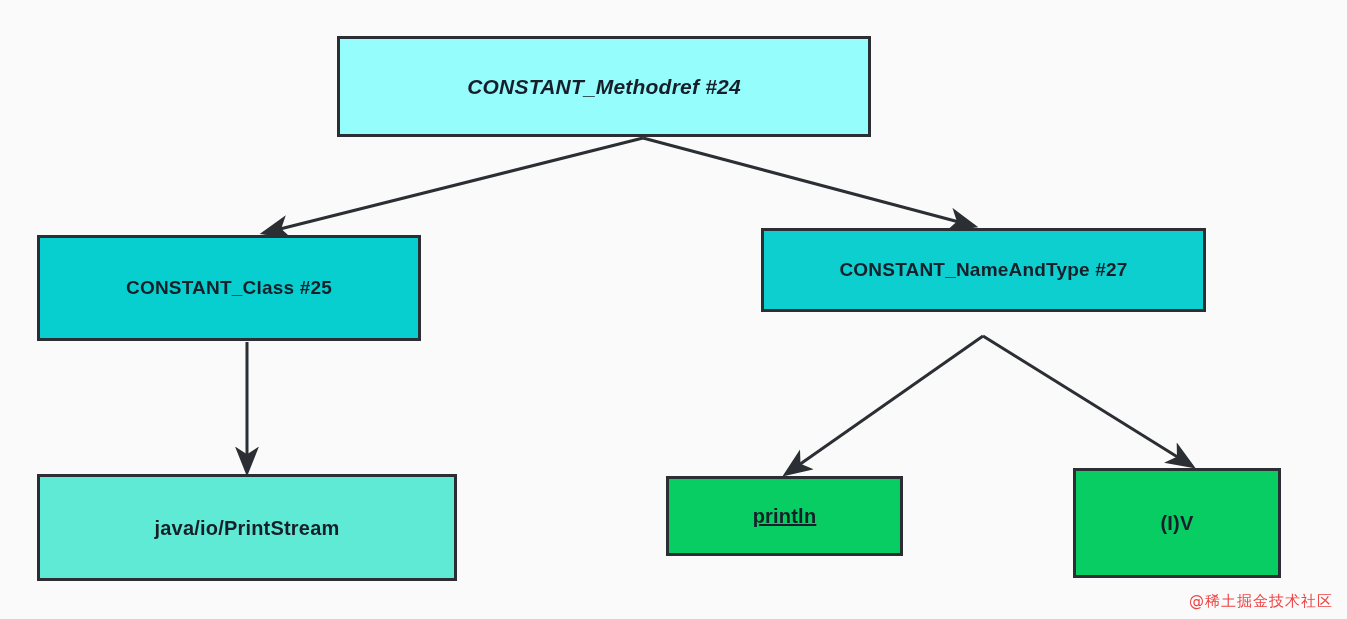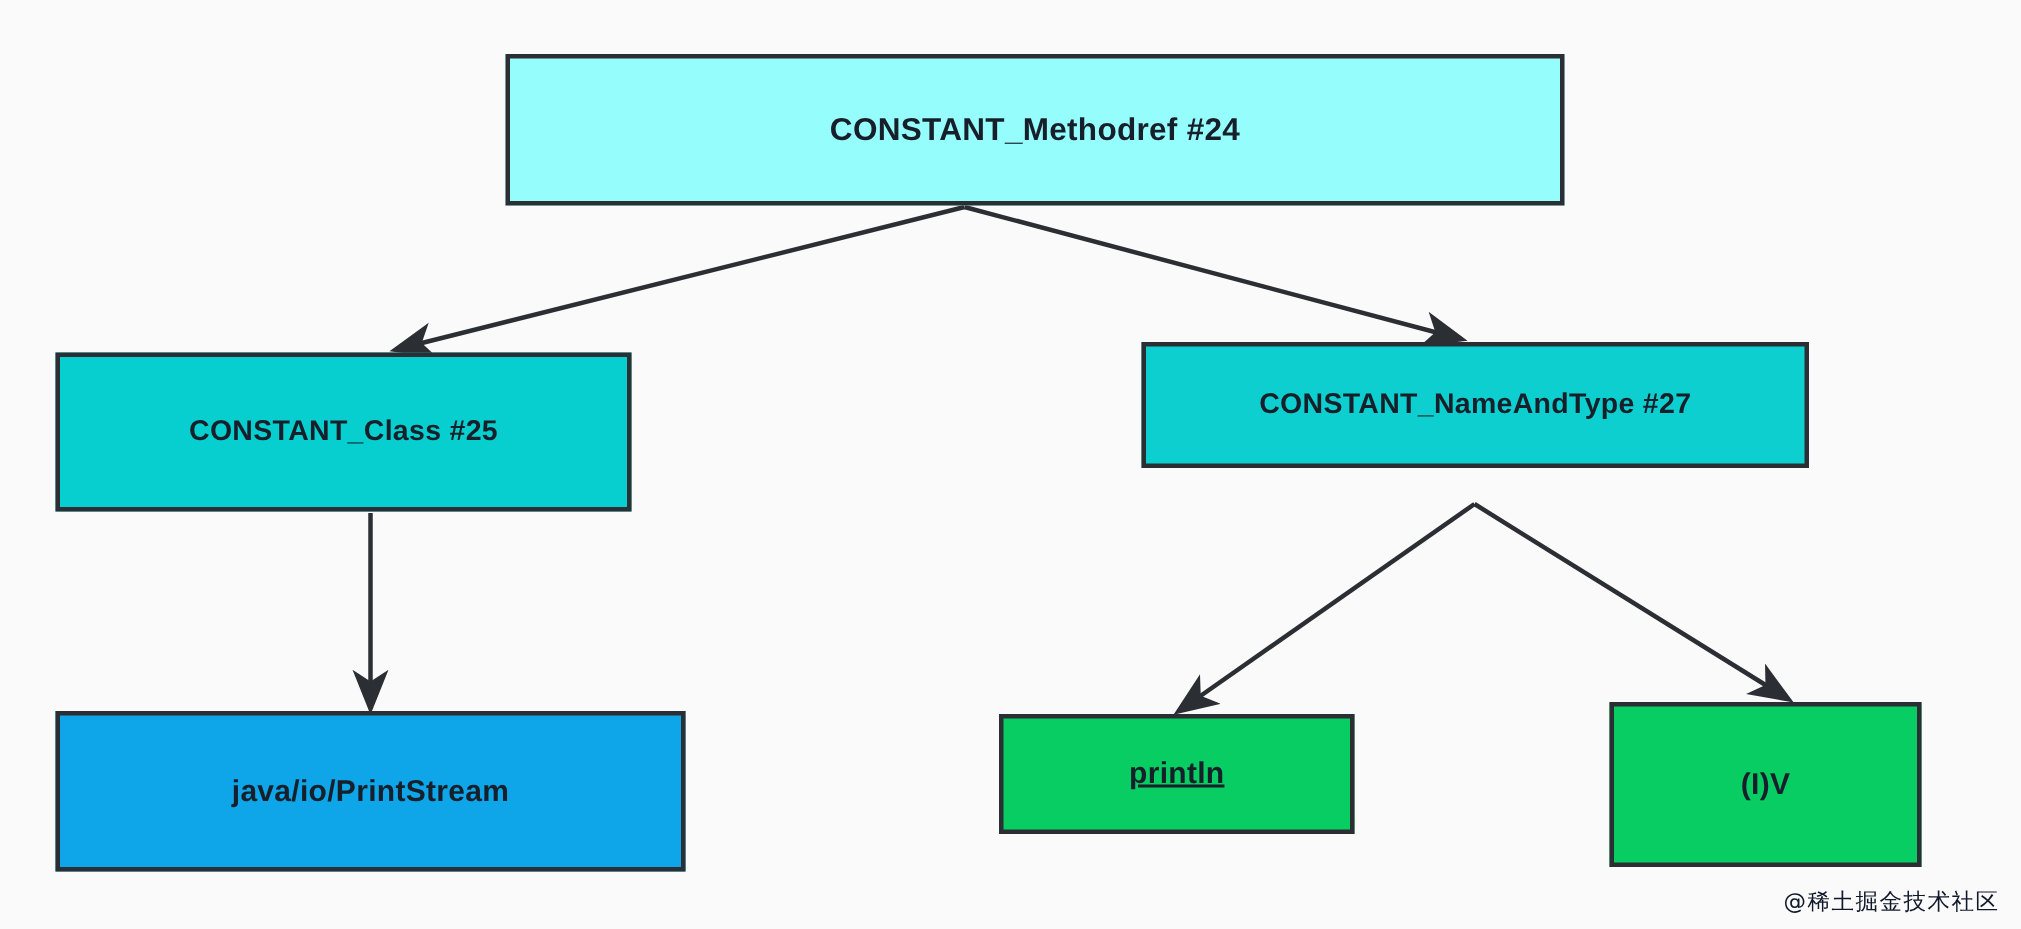--- a/index.html
+++ b/index.html
@@ -48,21 +48,21 @@
     font-size: 19px;
   }
   .node-leaf {
     font-size: 20px;
   }
   .watermark {
     position: absolute;
     right: 14px;
     bottom: 8px;
     font-size: 15px;
-    color: #0f172a;
+    color: #ef4444;
     font-family: "DejaVu Sans", sans-serif;
     letter-spacing: 1px;
     user-select: none;
   }
 </style>
 </head>
 <body>
 
 <div id="canvas">
   <svg class="edges" viewBox="0 0 1347 619" width="1347" height="619" xmlns="http://www.w3.org/2000/svg">
@@ -74,30 +74,30 @@
     <g id="edge-layer">
         <line x1="643" y1="138" x2="264" y2="233" stroke="#2b2f33" stroke-width="3" marker-end="url(#arrowhead)"></line>
         <line x1="643" y1="138" x2="974" y2="226" stroke="#2b2f33" stroke-width="3" marker-end="url(#arrowhead)"></line>
         <line x1="247" y1="342" x2="247" y2="472" stroke="#2b2f33" stroke-width="3" marker-end="url(#arrowhead)"></line>
         <line x1="983" y1="336" x2="786" y2="474" stroke="#2b2f33" stroke-width="3" marker-end="url(#arrowhead)"></line>
         <line x1="983" y1="336" x2="1192" y2="466" stroke="#2b2f33" stroke-width="3" marker-end="url(#arrowhead)"></line>
       </g>
   </svg>
 
   <div id="node-layer">
-      <div class="node node-root" style="left: 337px; top: 36px; width: 706px; height: 101px; background: rgb(150, 253, 253);">
+      <div class="node node-root" style="left: 337px; top: 36px; width: 534px; height: 101px; background: rgb(150, 253, 253); font-style: italic;">
         <span>CONSTANT_Methodref  #24</span>
       </div>
       <div class="node node-mid" style="left: 37px; top: 235px; width: 384px; height: 106px; background: rgb(7, 207, 207);">
         <span>CONSTANT_Class  #25</span>
       </div>
       <div class="node node-mid" style="left: 761px; top: 228px; width: 445px; height: 84px; background: rgb(14, 207, 207);">
         <span>CONSTANT_NameAndType  #27</span>
       </div>
-      <div class="node node-leaf" style="left: 37px; top: 474px; width: 420px; height: 107px; background: #0ea5e9;">
+      <div class="node node-leaf" style="left: 37px; top: 474px; width: 420px; height: 107px; background: #5eead4;">
         <span>java/io/PrintStream</span>
       </div>
       <div class="node node-leaf" style="left: 666px; top: 476px; width: 237px; height: 80px; background: rgb(7, 205, 99); text-decoration: underline;">
         <span>println</span>
       </div>
       <div class="node node-leaf" style="left: 1073px; top: 468px; width: 208px; height: 110px; background: rgb(7, 205, 99);">
         <span>(I)V</span>
       </div>
     </div>
 

